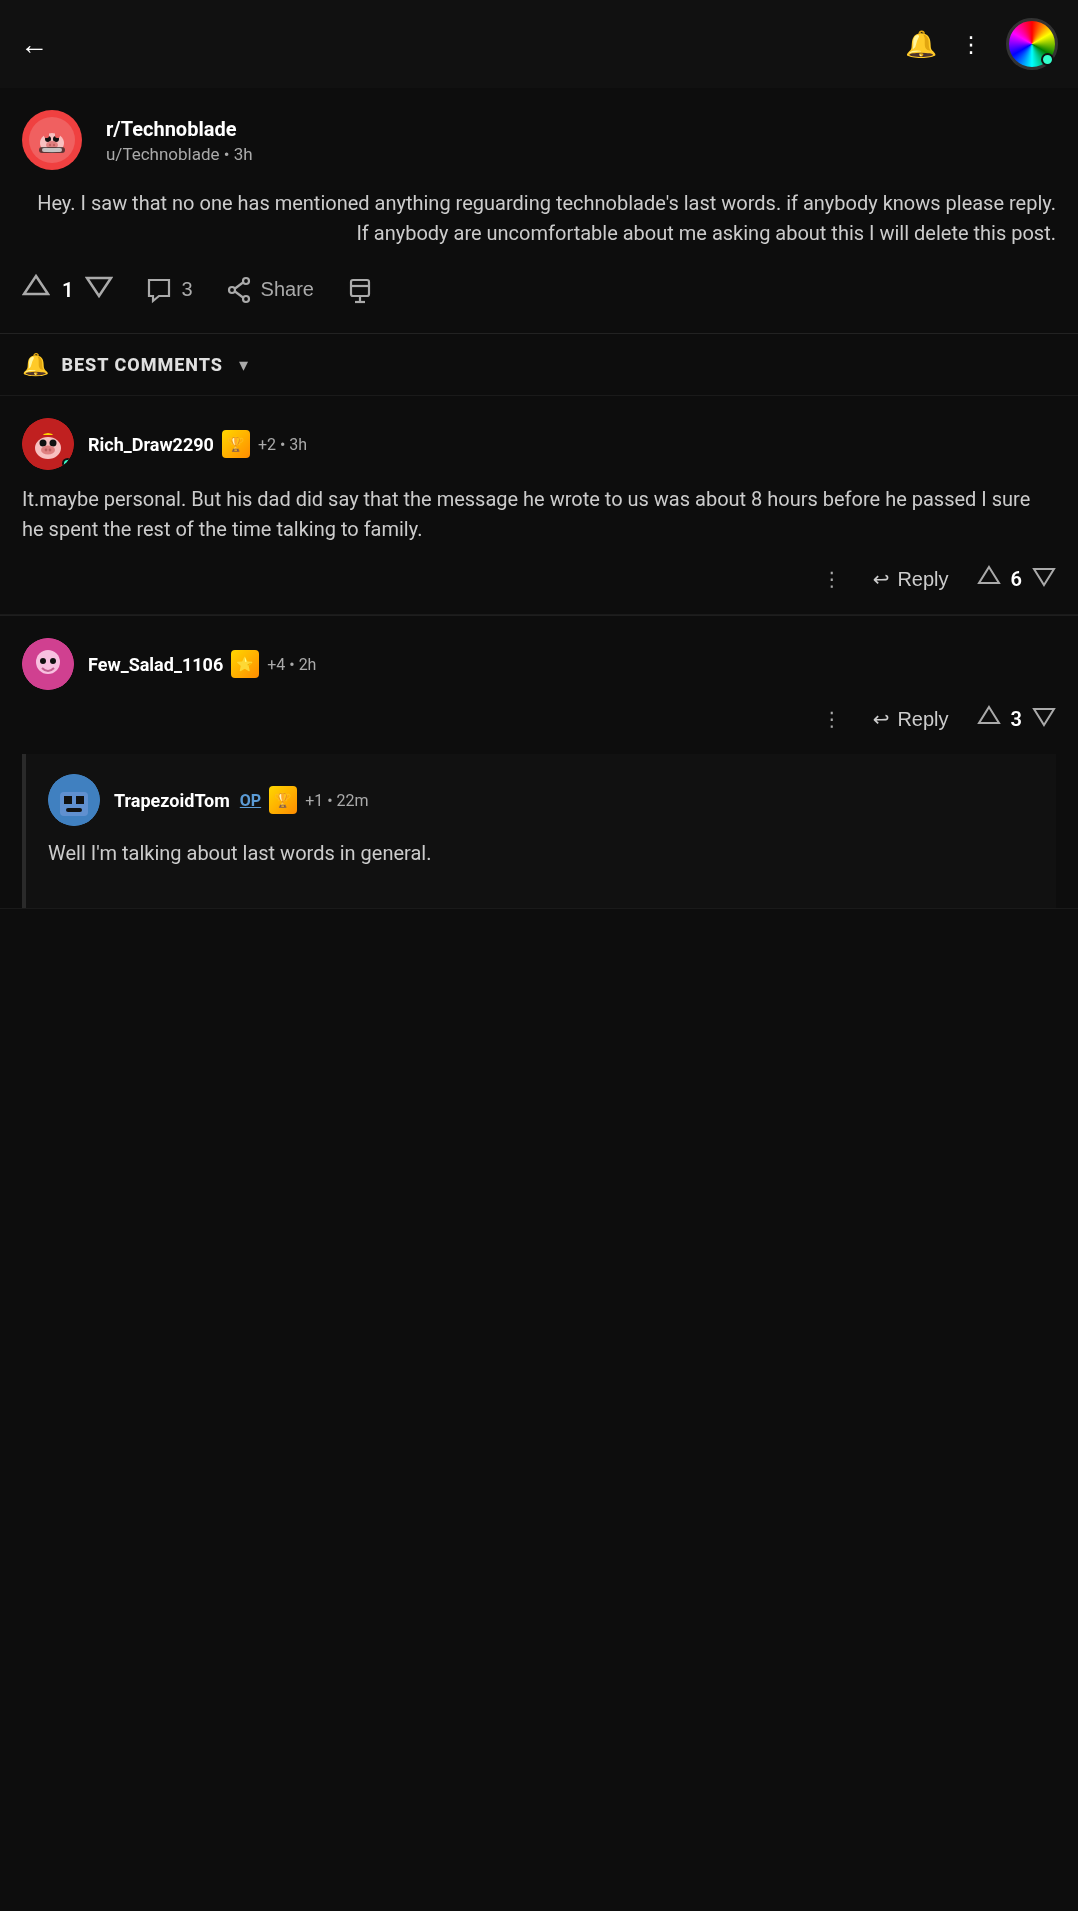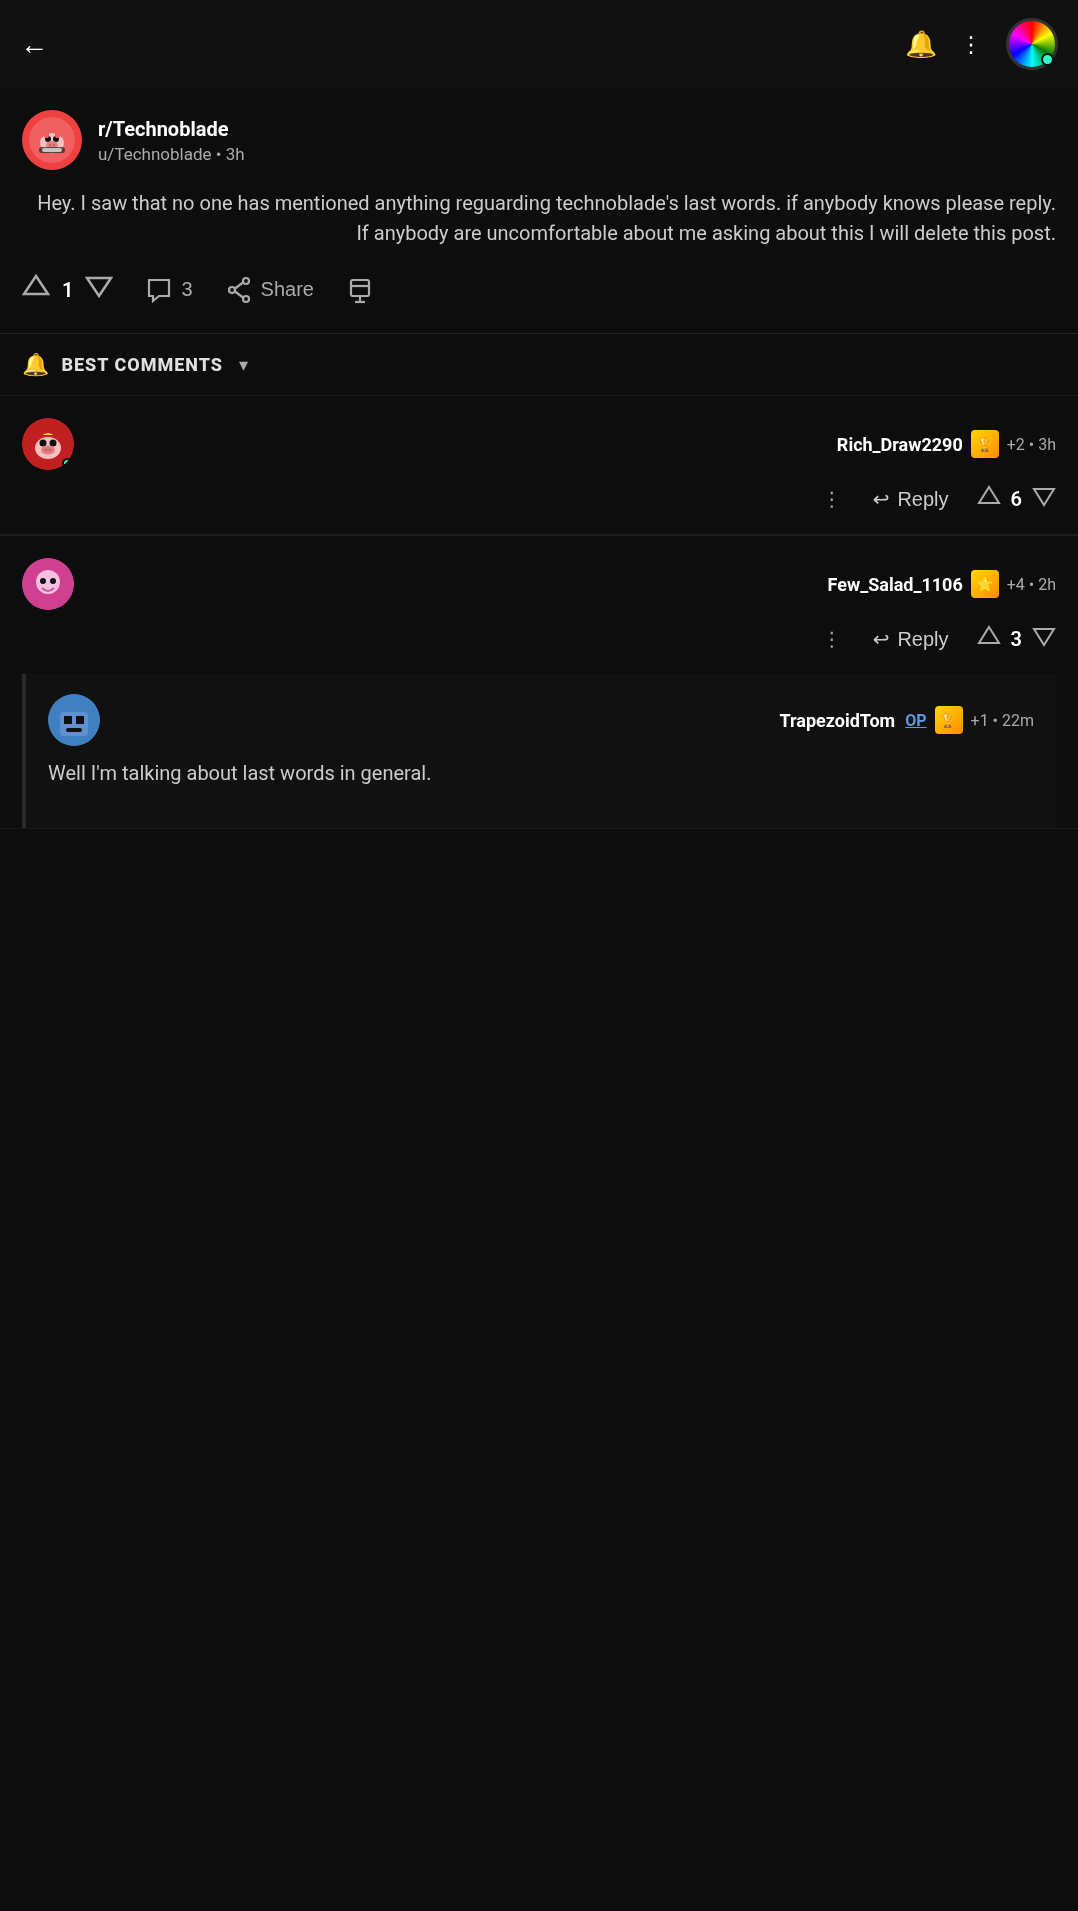--- a/index.html
+++ b/index.html
@@ -40,21 +40,21 @@
       position: absolute; bottom: 1px; right: 1px;
       border: 2px solid #111;
     }
 
     
     .post-section {
       padding: 22px 22px 10px 22px;
       border-bottom: 1px solid #222;
     }
     .post-meta {
-      display: flex; align-items: center; gap: 16px; margin-bottom: 18px;
+      display: flex; align-items: center; gap: 24px; margin-bottom: 18px;
     }
     .subreddit-avatar {
       width: 60px; height: 60px; border-radius: 50%;
       background: #f04040;
       display: flex; align-items: center; justify-content: center;
       font-size: 28px; overflow: hidden; flex-shrink: 0;
     }
     .subreddit-avatar svg { width: 46px; height: 46px; }
     .post-meta-text {}
     .subreddit-name {
@@ -94,21 +94,21 @@
       text-transform: uppercase;
     }
     .sort-chevron { font-size: 18px; color: #aaa; margin-left: 4px; }
 
     
     .comment-block {
       padding: 22px 22px 0 22px;
       border-bottom: 1px solid #1a1a1a;
     }
     .comment-header {
-      display: flex; align-items: center; gap: 8px; margin-bottom: 14px; justify-content: space-between;
+      display: flex; align-items: center; gap: 14px; margin-bottom: 14px;
     }
     .comment-avatar {
       width: 52px; height: 52px; border-radius: 50%;
       overflow: hidden; flex-shrink: 0; position: relative;
     }
     .comment-online {
       width: 11px; height: 11px; background: #3fc; border-radius: 50%;
       position: absolute; bottom: 1px; right: 1px;
       border: 2px solid #111;
     }
@@ -292,20 +292,21 @@
       <div class="comment-online"></div>
     </div>
     <div class="comment-user">
       <span class="comment-username">Rich_Draw2290</span>
       <span class="comment-badge">🏆</span>
       <span class="comment-flair">
         <span>+2</span> • <span>3h</span>
       </span>
     </div>
   </div>
+  <div class="comment-body">It.maybe personal. But his dad did say that the message he wrote to us was about 8 hours before he passed I sure he spent the rest of the time talking to family.</div>
   <div class="comment-actions">
     <span class="comment-more">⋮</span>
     <button class="reply-btn">
       <span class="reply-icon">↩</span>
       <span>Reply</span>
     </button>
     <div class="comment-votes">
       <button class="upvote-btn">
         <svg width="24" height="24" viewBox="0 0 24 24" fill="none">
             <polygon points="12,3 22,19 2,19" fill="none" stroke="#aaa" stroke-width="2"></polygon>

